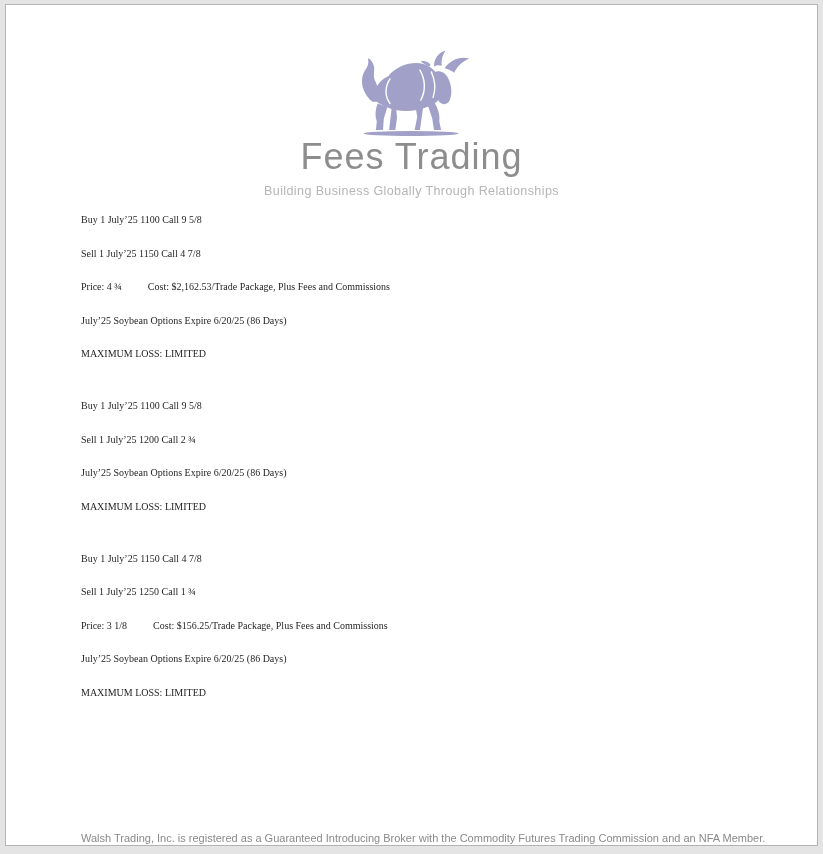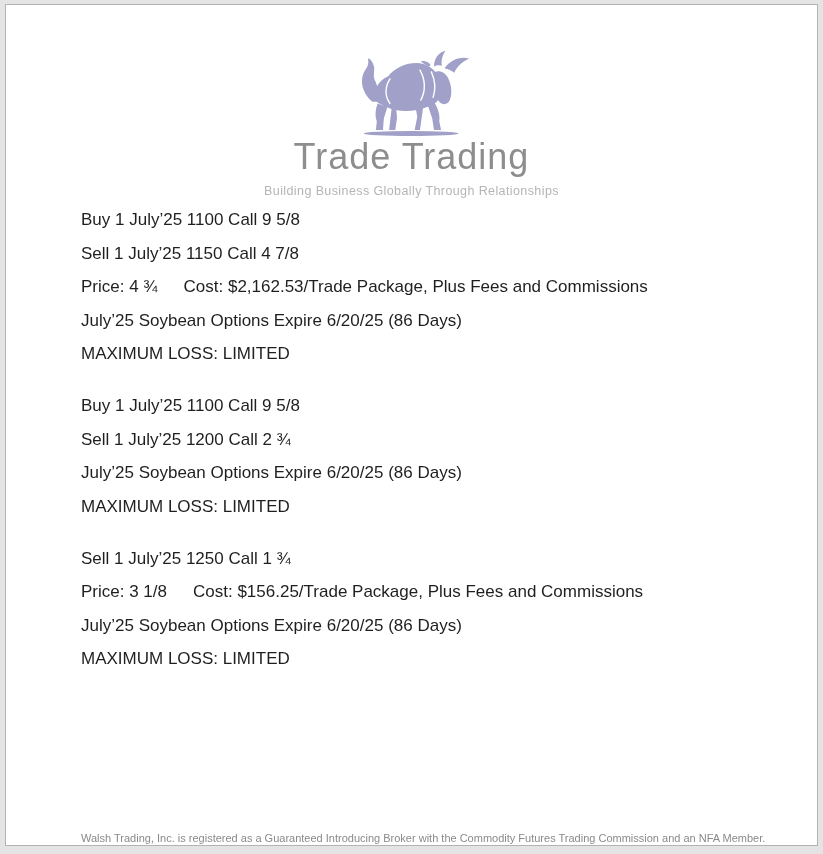--- a/index.html
+++ b/index.html
@@ -33,21 +33,22 @@
   .logo-tagline {
     margin-top: 9px;
     font-size: 12.5px;
     line-height: 15px;
     letter-spacing: 0.4px;
     color: var(--logo-tagline-gray, #b5b5b5);
   }
   .trades {
     margin: 12px 0 0 75px;
     color: var(--body-text, #1f1f1f);
-    font-size: 17px;
+    font-size: 10px;
+    font-family: Liberation Serif, serif;
   }
   .trade-block { margin: 0 0 34px 0; }
   .trade-block p {
     margin: 0 0 15.5px 0;
     line-height: 18px;
   }
   .tab-gap { display: inline-block; width: 26px; }
   .footer {
     position: absolute;
     left: 75px; bottom: 0;
@@ -82,21 +83,21 @@
 
       <path class="bull" d="M96 18 C93 14 89 13 85 14 C88 17 92 19 95 20 Z"></path>
 
       <path class="bull" d="M100 20 C100 11 105 4 113 2 C109 8 108 14 109 19 C106 18 103 18 100 20 Z"></path>
       <path class="bull" d="M112 22 C119 12 130 8 140 11 C132 14 126 20 123 27 C120 25 116 23 112 22 Z"></path>
 
       <path class="bull-accent" d="M84 24 C90 34 91 47 85 58"></path>
       <path class="bull-accent" d="M50 34 C44 43 44 54 50 62"></path>
       <path class="bull-accent" d="M97 26 C101 35 102 46 99 55"></path>
     </svg>
-    <div class="logo-name">Trade Trading</div>
+    <div class="logo-name">Fees Trading</div>
     <div class="logo-tagline">Building Business Globally Through Relationships</div>
   </div>
 
   <div class="trades">
 
     <section class="trade-block">
       <p>Buy 1 July’25 1100 Call 9 5/8</p>
       <p>Sell 1 July’25 1150 Call 4 7/8</p>
       <p><span>Price: 4 ¾</span><span class="tab-gap"></span><span>Cost: $2,162.53/Trade Package, Plus Fees and Commissions</span></p>
       <p>July’25 Soybean Options Expire 6/20/25 (86 Days)</p>
@@ -104,20 +105,21 @@
     </section>
 
     <section class="trade-block">
       <p>Buy 1 July’25 1100 Call 9 5/8</p>
       <p>Sell 1 July’25 1200 Call 2 ¾</p>
       <p>July’25 Soybean Options Expire 6/20/25 (86 Days)</p>
       <p>MAXIMUM LOSS: LIMITED</p>
     </section>
 
     <section class="trade-block">
+      <p>Buy 1 July’25 1150 Call 4 7/8</p>
       <p>Sell 1 July’25 1250 Call 1 ¾</p>
       <p><span>Price: 3 1/8</span><span class="tab-gap"></span><span>Cost: $156.25/Trade Package, Plus Fees and Commissions</span></p>
       <p>July’25 Soybean Options Expire 6/20/25 (86 Days)</p>
       <p>MAXIMUM LOSS: LIMITED</p>
     </section>
 
   </div>
 
   <div class="footer">Walsh Trading, Inc. is registered as a Guaranteed Introducing Broker with the Commodity Futures Trading Commission and an NFA Member.</div>
 

